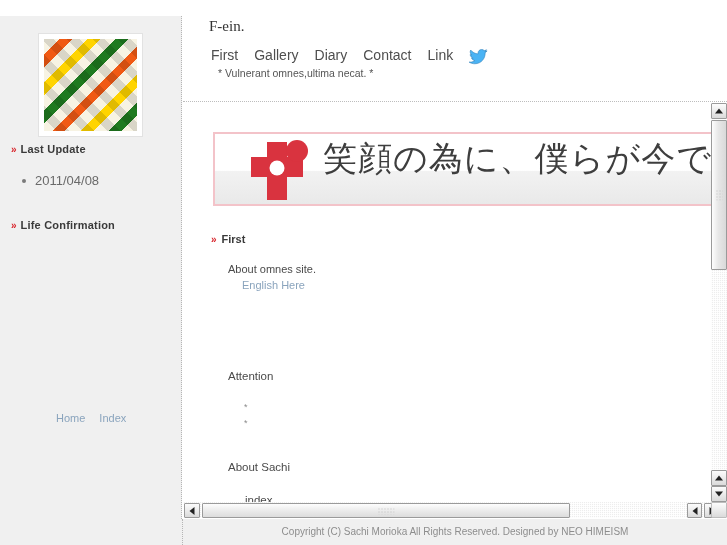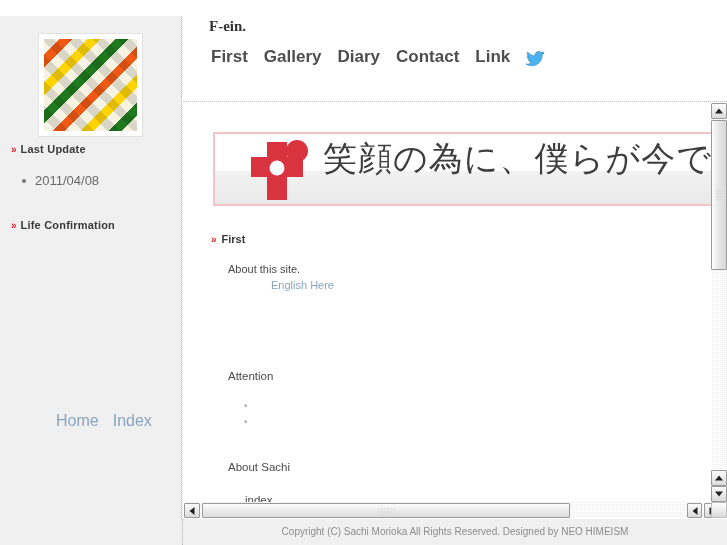--- a/index.html
+++ b/index.html
@@ -87,49 +87,48 @@
     width: 4px; height: 4px;
     border-radius: 50%;
     background: #7a7a7a;
     margin-right: 9px;
     vertical-align: 2px;
   }
 
   #side-links {
     position: absolute;
     left: 56px; top: 396px;
-    font-size: 16px;
+    font-size: 11px;
     white-space: nowrap;
   }
   #side-links a {
     color: #8aa4bd;
     text-decoration: none;
     margin-right: 14px;
   }
 
   
   #header {
     position: absolute;
     left: 183px; top: 0;
     width: 544px; height: 102px;
     background: #ffffff;
     border-bottom: 1px dotted #bdbdbd;
-    font-weight: bold;
   }
   #site-title {
     position: absolute;
     left: 26px; top: 18px;
     font-family: "Liberation Serif", serif;
     font-size: 15px;
     color: #333333;
   }
   #nav {
     position: absolute;
     left: 28px; top: 47px;
-    font-size: 17px;
+    font-size: 14px;
     white-space: nowrap;
   }
   #nav a {
     color: #4e4e4e;
     text-decoration: none;
     margin-right: 16px;
   }
   #twitter-icon {
     display: inline-block;
     vertical-align: -4px;
@@ -211,21 +210,21 @@
   }
   #sec-first { top: 130px; }
 
   .body-line {
     position: absolute;
     font-size: 11px;
     color: #4a4a4a;
     white-space: nowrap;
   }
   #txt-about   { left: 45px; top: 160px; }
-  #txt-english { left: 59px; top: 176px; color: #8aa4bd; text-decoration: none; margin-left: 29px; }
+  #txt-english { left: 59px; top: 176px; color: #8aa4bd; text-decoration: none; }
   #txt-attention { left: 45px; top: 267px; font-size: 11.5px; color: #4a4a4a; }
   #txt-aboutlink { left: 45px; top: 358px; font-size: 11.5px; color: #4a4a4a; }
   #txt-index     { left: 62px; top: 391px; font-size: 11.5px; color: #4a4a4a; }
 
   .ast {
     position: absolute;
     left: 61px;
     font-size: 9px;
     color: #8a8a8a;
   }
@@ -333,20 +332,21 @@
     <div id="site-title">F-ein.</div>
 
     <div id="nav">
       <a href="#">First</a><a href="#">Gallery</a><a href="#">Diary</a><a href="#">Contact</a><a href="#">Link</a><span id="twitter-icon">
         <svg viewBox="0 0 20 17" width="19" height="16" xmlns="http://www.w3.org/2000/svg">
           <path d="M19 2.3c-.7.3-1.4.5-2.2.6.8-.5 1.4-1.2 1.7-2.1-.7.4-1.6.8-2.4.9C15.4 1 14.4.5 13.3.5c-2.1 0-3.8 1.7-3.8 3.8 0 .3 0 .6.1.9C6.4 5 3.6 3.5 1.7 1.1c-.3.6-.5 1.2-.5 2 0 1.3.7 2.5 1.7 3.2-.6 0-1.2-.2-1.7-.5 0 1.9 1.3 3.4 3.1 3.8-.3.1-.7.1-1 .1-.2 0-.5 0-.7-.1.5 1.5 1.9 2.6 3.6 2.7-1.3 1-3 1.6-4.8 1.6H0c1.7 1.1 3.8 1.8 6 1.8 7.2 0 11.1-6 11.1-11.1v-.5c.8-.6 1.4-1.3 1.9-2.1z" fill="#4ab3f4" stroke="#2f7fb8" stroke-width="0.6"></path>
         </svg>
       </span>
     </div>
 
+    <div id="tagline">* Vulnerant omnes,ultima necat. *</div>
   </div>
 
   <div id="main-wrap">
     <div id="content">
 
       <div id="banner">
         <span id="redcross">
           <svg viewBox="0 0 64 62" width="64" height="62" xmlns="http://www.w3.org/2000/svg">
             <rect x="18" y="2" width="20" height="58" fill="#d9333f"></rect>
             <rect x="2" y="17" width="52" height="20" fill="#d9333f"></rect>
@@ -354,21 +354,21 @@
             <circle cx="28" cy="28" r="7.5" fill="#ffffff"></circle>
           </svg>
         </span>
         <div id="banner-main">笑顔の為に、僕らが今でき</div>
       </div>
 
       <div id="sec-first" class="sec-head">
         <span class="marker">»</span><span>First</span>
       </div>
 
-      <div id="txt-about" class="body-line">About this site.</div>
+      <div id="txt-about" class="body-line">About omnes site.</div>
       <a id="txt-english" class="body-line" href="#">English Here</a>
 
       <div id="txt-attention" class="body-line">Attention</div>
       <div id="ast-1" class="ast">*</div>
       <div id="ast-2" class="ast">*</div>
 
       <div id="txt-aboutlink" class="body-line">About Sachi</div>
       <div id="txt-index" class="body-line">index</div>
 
     </div>

